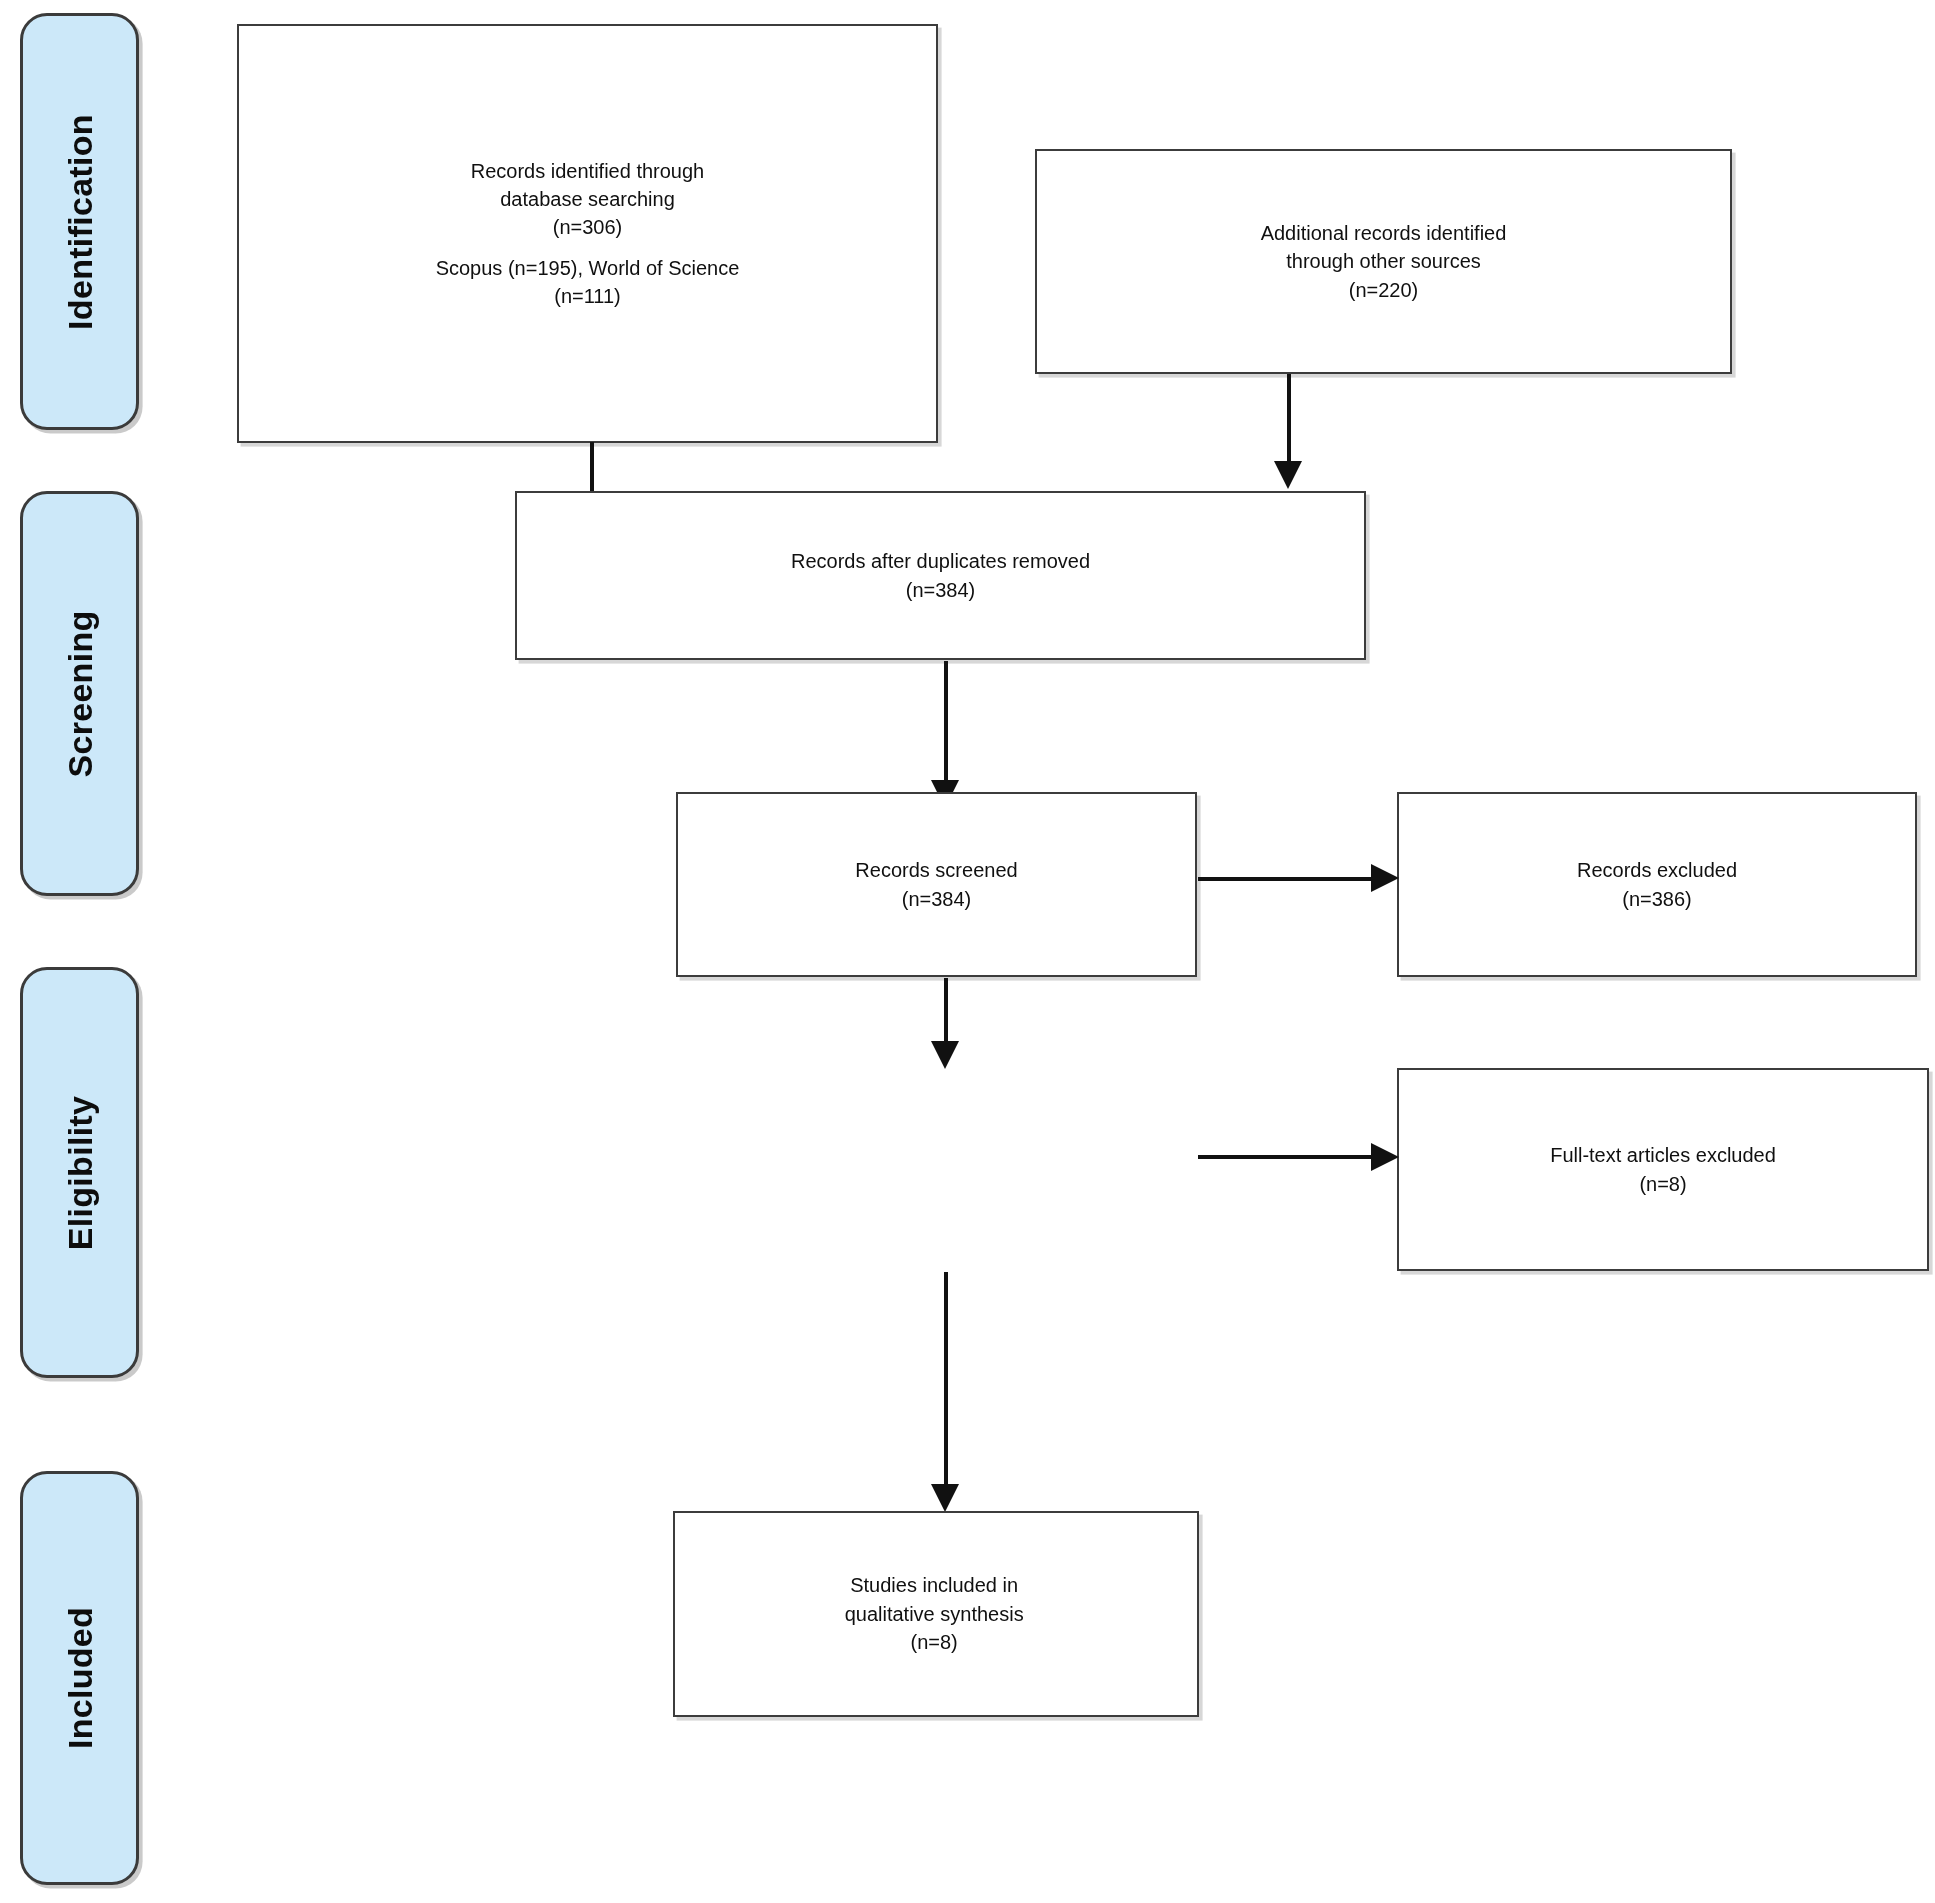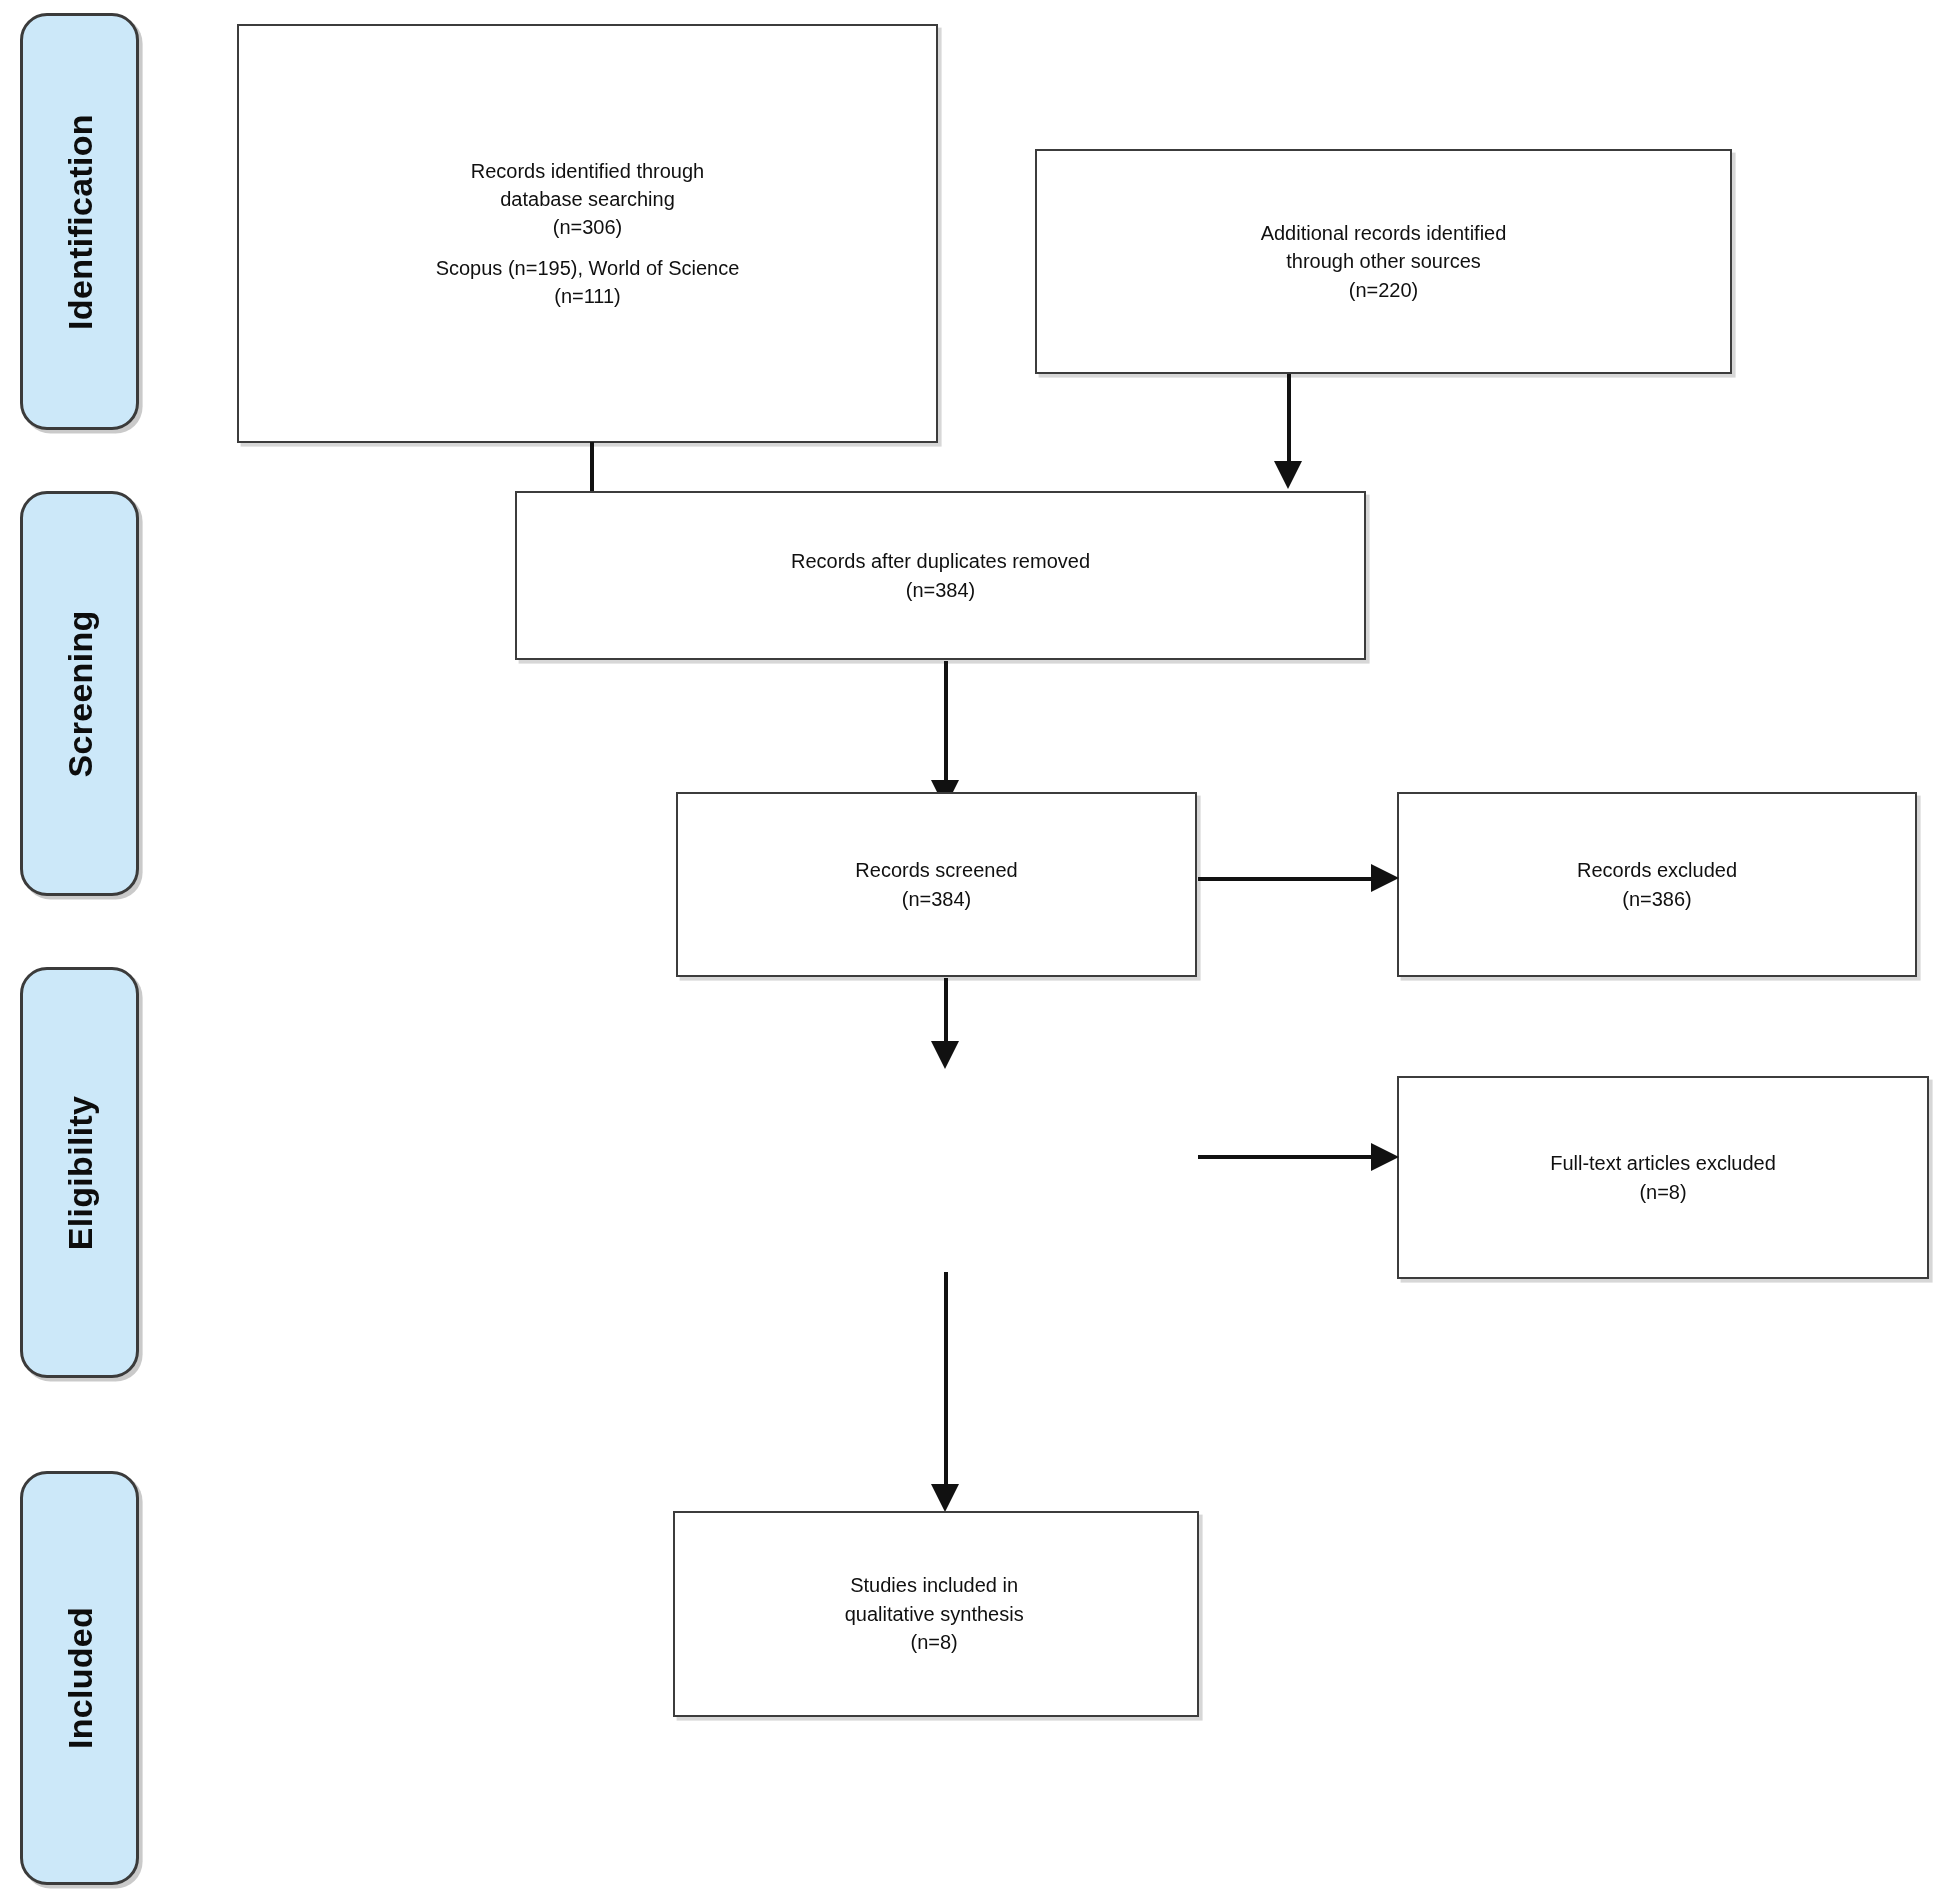--- a/index.html
+++ b/index.html
@@ -150,21 +150,21 @@
     <div class="flow-line">(n=386)</div>
   </div>
 
   <div class="conn-h" style="left:1198px; top:877px; width:174px;"></div>
   <div class="arrow-right" style="left:1371px; top:864px;"></div>
 
   <div class="conn-v" style="left:944px; top:978px; height:64px;"></div>
   <div class="arrow-down" style="left:931px; top:1041px;"></div>
 
 
-  <div class="flow-box" style="left:1397px; top:1068px; width:532px; height:203px;margin-top:8px;">
+  <div class="flow-box" style="left:1397px; top:1068px; width:532px; height:203px;">
     <div class="flow-line">Full-text articles excluded</div>
     <div class="flow-line">(n=8)</div>
   </div>
 
   <div class="conn-h" style="left:1198px; top:1155px; width:174px;"></div>
   <div class="arrow-right" style="left:1371px; top:1143px;"></div>
 
   <div class="conn-v" style="left:944px; top:1272px; height:213px;"></div>
   <div class="arrow-down" style="left:931px; top:1484px;"></div>
 

